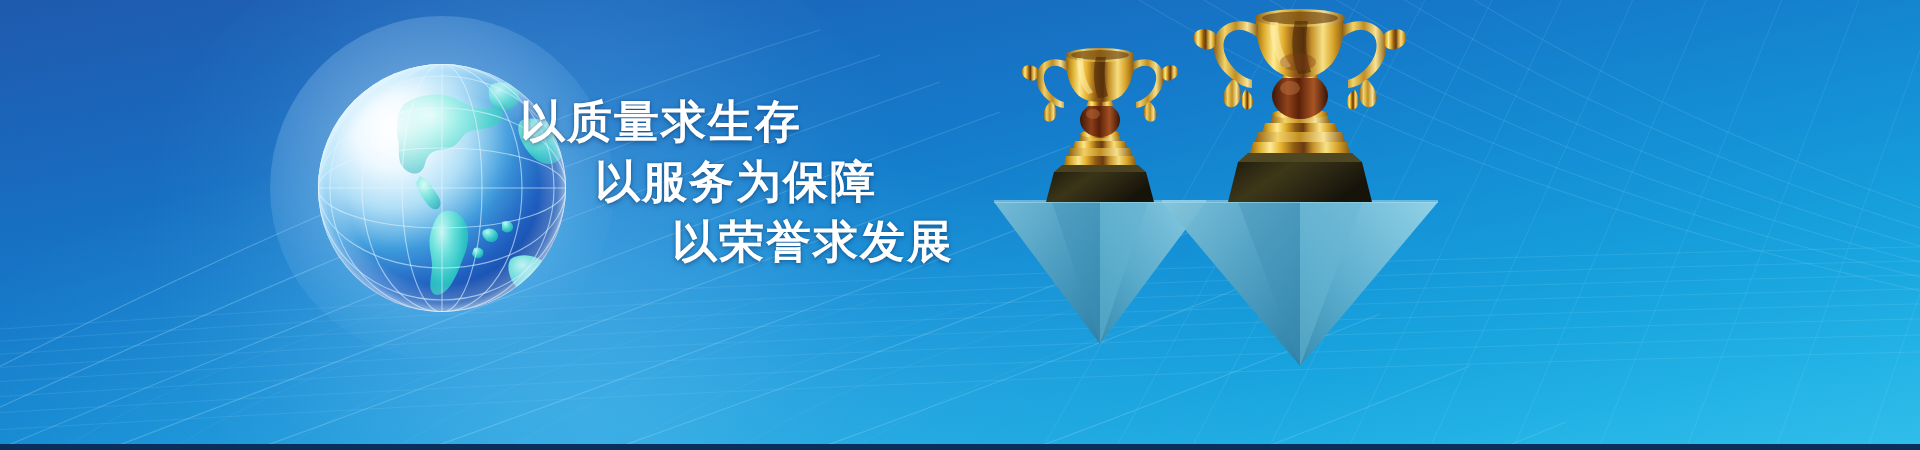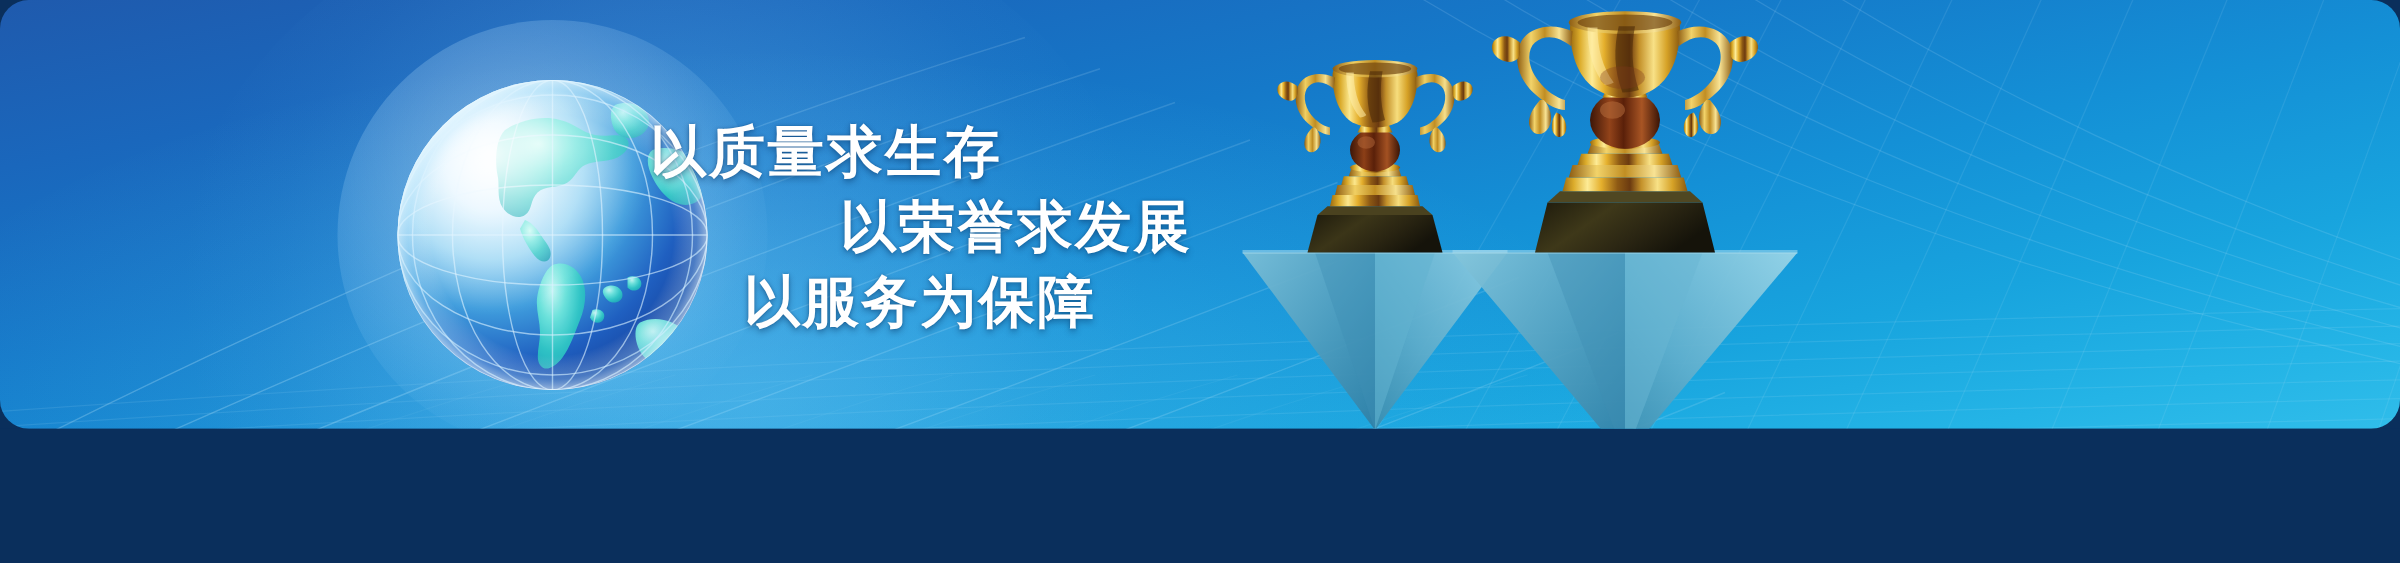--- a/index.html
+++ b/index.html
@@ -6,32 +6,31 @@
   html, body {
     margin: 0;
     padding: 0;
     background: #0a2f5c;
   }
   * { box-sizing: border-box; }
 
   .banner {
     position: relative;
     width: 1920px;
-    height: 343px;
+    height: 444px;
     overflow: hidden;
     font-family: "Liberation Sans", "DejaVu Sans", sans-serif;
     background: linear-gradient(168deg,
                 #1f5aad 0%,
                 #1a67bc 18%,
                 #1579c9 38%,
                 #1490d6 58%,
                 #18a4de 76%,
                 #24b4e6 90%,
                 #30bdea 100%);
-    border-radius: 23px;
   }
 
   
   .bg-layer { position: absolute; inset: 0; pointer-events: none; }
 
   .bg-arcs { opacity: .55; }
   .bg-mesh { opacity: .40; }
   .bg-rays { opacity: .45; }
 
   
@@ -262,22 +261,22 @@
         <line x1="126" y1="2" x2="126" y2="250"></line>
       </g>
 
       <circle cx="126" cy="126" r="124" fill="url(#shineG)"></circle>
       <circle cx="126" cy="126" r="124" fill="url(#rimG)"></circle>
     </svg>
   </div>
 
   <div class="slogan">
     <span class="slogan-line l1">以质量求生存</span>
+    <span class="slogan-line l2">以服务为保障</span>
     <span class="slogan-line l3">以荣誉求发展</span>
-    <span class="slogan-line l2">以服务为保障</span>
   </div>
 
   <div class="trophy-group small">
     <svg class="pedestal-svg" width="240" height="320" viewBox="0 0 240 320">
       <defs>
         <linearGradient id="pedLeftS" x1="0" y1="0" x2="1" y2="1">
           <stop offset="0%" stop-color="#7cc0d8"></stop>
           <stop offset="55%" stop-color="#4e9cbd"></stop>
           <stop offset="100%" stop-color="#2f7ea4"></stop>
         </linearGradient>

